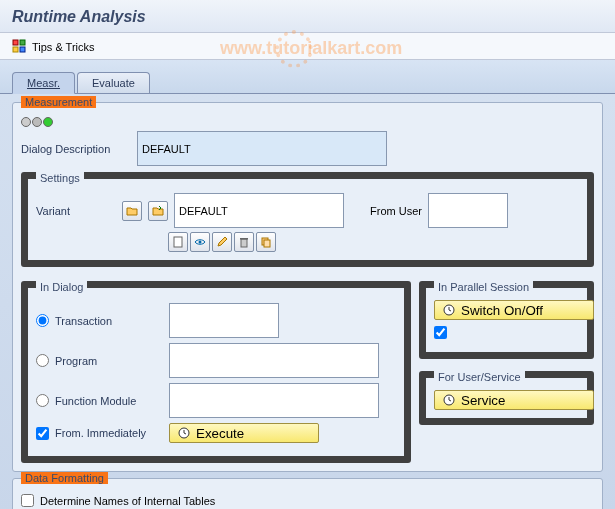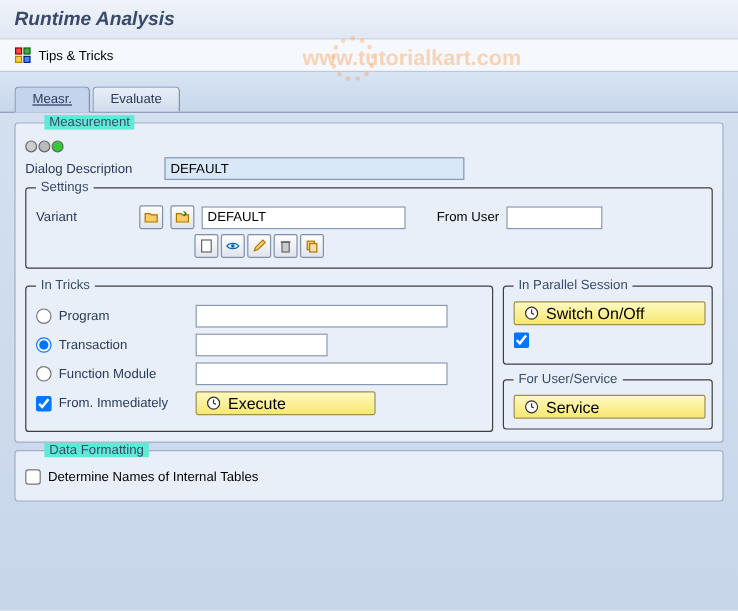--- a/index.html
+++ b/index.html
@@ -6,44 +6,44 @@
 body { font-family: Arial, sans-serif; font-size: 11px; background: #fff; width: 615px; height: 509px; overflow: hidden; }
 .header { background: linear-gradient(#f0f4fa, #e0e8f4); padding: 8px 12px 6px; border-bottom: 1px solid #c0c8d8; }
 .title { font-size: 16px; font-weight: bold; font-style: italic; color: #3a4a6a; }
 .subheader { padding: 6px 12px; border-bottom: 1px solid #c0c8d8; display: flex; align-items: flex-end; gap: 4px; background: #f5f8fc; }
 .tips-icon { display: inline-flex; }
 .tabstrip { background: linear-gradient(#d8e4f4, #c8d8ec); padding: 12px 12px 0; display: flex; gap: 2px; }
 .tab { padding: 4px 14px; border: 1px solid #8090b0; border-bottom: none; border-radius: 4px 4px 0 0; background: linear-gradient(#e8eef8, #d0dcec); color: #2a3a5a; cursor: pointer; }
 .tab.active { background: #c4d4ec; font-weight: normal; border-bottom: 1px solid #c4d4ec; margin-bottom: -1px; text-decoration: underline; }
 .content { background: linear-gradient(#d4e0f0, #c8d6ea); padding: 8px 12px 12px; height: calc(100% - 88px); border-top: 1px solid #8090b0; }
 .group { background: #e8eff8; border: 1px solid #a0b0c8; border-radius: 3px; margin-bottom: 6px; padding: 4px 8px 8px; position: relative; }
-.group-title { position: absolute; top: -7px; left: 24px; background: #5eead4; padding: 0 4px; font-size: 11px; color: #3a4a6a; }
+.group-title { position: absolute; top: -7px; left: 8px; background: #f97316; padding: 0 4px; font-size: 11px; color: #3a4a6a; }
 .group-inner { padding-top: 6px; }
 .traffic { display: inline-flex; gap: 1px; vertical-align: middle; margin-right: 6px; }
 .light { width: 10px; height: 10px; border-radius: 50%; border: 1px solid #666; }
 .light.grey { background: #ccc; }
 .light.grey2 { background: #bbb; }
 .light.green { background: #3c3; }
 .row { display: flex; align-items: center; margin: 4px 0; gap: 6px; }
 .label { width: 110px; color: #2a3a5a; }
-input[type=text] { border: 1px solid #8898b0; padding: 2px 4px; font-size: 11px; background: #fff; height: 19px; }
-.subgroup { border: 1px solid #404040; border-radius: 3px; margin-top: 6px; padding: 4px 8px 8px; position: relative; background: #e8eff8; }
+input[type=text] { border: 1px solid #8898b0; padding: 2px 4px; font-size: 11px; background: #fff; height: 35px; }
+.subgroup { border: 7px solid #404040; border-radius: 3px; margin-top: 6px; padding: 4px 8px 8px; position: relative; background: #e8eff8; }
 .subgroup-title { position: absolute; top: -7px; left: 8px; background: #e8eff8; padding: 0 4px; font-size: 11px; color: #3a4a6a; }
 .iconbtn { width: 20px; height: 20px; border: 1px solid #8090a8; background: linear-gradient(#fefefe,#e0e4ec); border-radius: 2px; display: inline-flex; align-items: center; justify-content: center; cursor: pointer; font-size: 10px; }
 .iconbar { display: flex; gap: 2px; margin-top: 4px; }
 .cols { display: flex; gap: 8px; }
 .col-left { flex: 1; }
 .col-right { width: 175px; display: flex; flex-direction: column; gap: 6px; }
 .yellowbtn { background: linear-gradient(#fff8c0,#f8e870); border: 1px solid #a09040; border-radius: 2px; padding: 2px 8px; display: inline-flex; align-items: center; gap: 6px; cursor: pointer; height: 20px; width: 160px; justify-content: flex-start; }
 .yellowbtn .btntext { flex: 1; text-align: left; }
 .clock-icon { width: 12px; height: 12px; }
 .radio-row, .check-row { display: flex; align-items: center; margin: 5px 0; gap: 6px; }
 .radio-row .rlabel, .check-row .rlabel { width: 108px; color: #2a3a5a; }
 input[type=radio], input[type=checkbox] { margin: 0; }
-.watermark { position: absolute; top: 38px; left: 220px; font-size: 18px; color: rgba(255,140,50,0.35); font-weight: bold; z-index: 100; pointer-events: none; margin-left: 32px; }
+.watermark { position: absolute; top: 38px; left: 220px; font-size: 18px; color: rgba(255,140,50,0.35); font-weight: bold; z-index: 100; pointer-events: none; }
 .watermark-circle { position: absolute; top: 30px; left: 275px; width: 38px; height: 38px; border: 4px dotted rgba(255,140,50,0.3); border-radius: 50%; z-index: 99; pointer-events: none; }
 </style>
 </head>
 <body>
 
 <div class="watermark-circle"></div>
 <div class="watermark">www.tutorialkart.com</div>
 
 <div class="header">
   <div class="title">Runtime Analysis</div>
@@ -132,31 +132,31 @@
                   <rect x="4" y="4" width="6" height="7" fill="#fda" stroke="#a70"></rect>
                 </svg>
               </span>
           </div>
         </div>
       </div>
 
       <div class="cols" style="margin-top:8px;">
         <div class="col-left">
           <div class="subgroup">
-            <span class="subgroup-title">In Tricks</span>
+            <span class="subgroup-title">In Dialog</span>
             <div style="padding-top:6px;">
+              <div class="radio-row">
+                <input type="radio" name="dlg" checked="" style="">
+                <span class="rlabel">Transaction</span>
+                <input type="text" style="width: 110px;">
+              </div>
               <div class="radio-row">
                 <input type="radio" name="dlg" style="">
                 <span class="rlabel">Program</span>
                 <input type="text" style="width: 210px;">
-              </div>
-              <div class="radio-row">
-                <input type="radio" name="dlg" checked="" style="">
-                <span class="rlabel">Transaction</span>
-                <input type="text" style="width: 110px;">
               </div>
               <div class="radio-row">
                 <input type="radio" name="dlg" style="">
                 <span class="rlabel">Function Module</span>
                 <input type="text" style="width: 210px;">
               </div>
               <div class="check-row">
                 <input type="checkbox" checked="" style="">
                 <span class="rlabel">From. Immediately</span>
                 <button class="yellowbtn" style="width:150px;">

